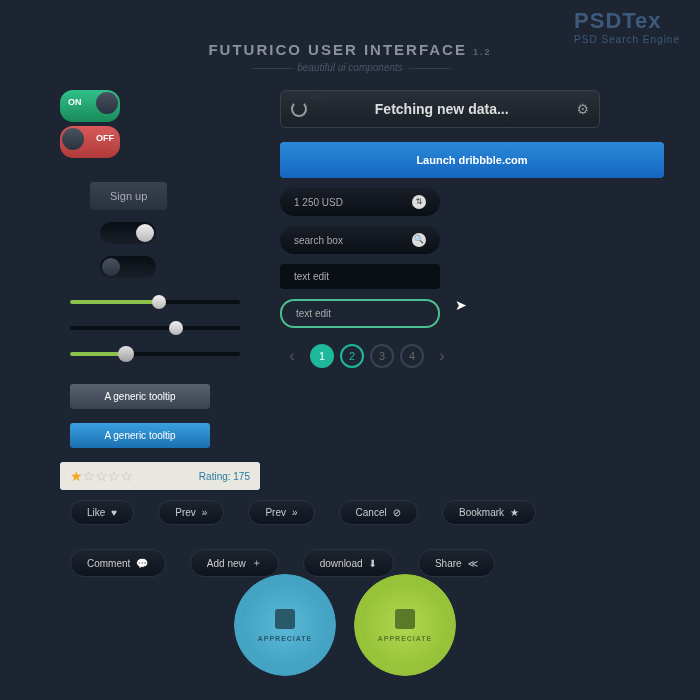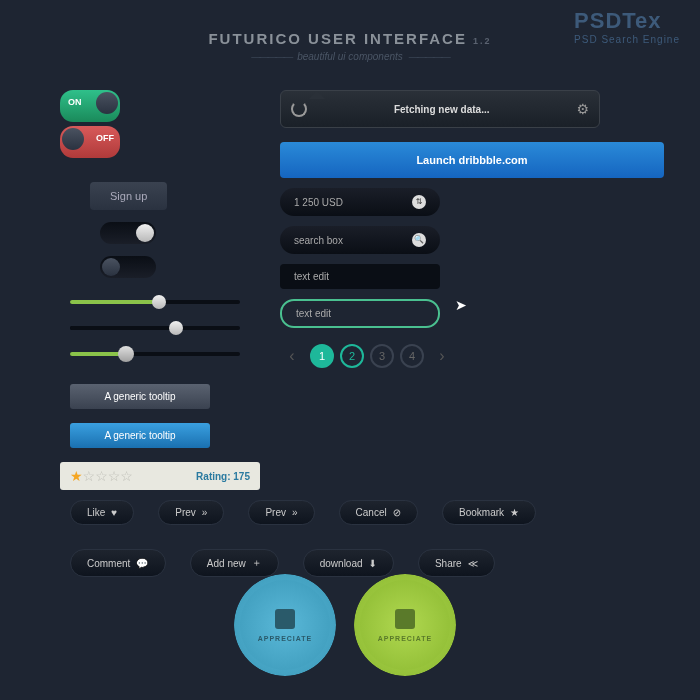--- a/index.html
+++ b/index.html
@@ -1,19 +1,19 @@
 <!DOCTYPE html>
 <html><head>
 <meta charset="utf-8">
 <style>
 *{box-sizing:border-box;margin:0;padding:0;font-family:Arial,sans-serif}
 body{background:#1e2532;width:700px;height:700px;position:relative;overflow:hidden}
 .logo{position:absolute;top:8px;right:20px;color:#3d5a7a;font-size:22px;font-weight:bold;letter-spacing:1px}
 .logo small{display:block;font-size:10px;font-weight:normal}
-.title{text-align:center;padding-top:30px;color:#8a9199;font-size:15px;letter-spacing:2px;font-weight:bold}
+.title{text-align:center;padding-top:41px;color:#8a9199;font-size:15px;letter-spacing:2px;font-weight:bold}
 .subtitle{text-align:center;color:#4a5565;font-size:10px;font-style:italic;margin-top:4px}
 .subtitle::before,.subtitle::after{content:"—————";letter-spacing:-2px;margin:0 6px;color:#3a4454}
 .left{position:absolute;left:60px;top:90px;width:200px}
 .right{position:absolute;left:280px;top:90px;width:380px}
 .toggle{display:inline-block;width:60px;height:32px;border-radius:13px;position:relative;margin-right:40px}
 .toggle.on{background:linear-gradient(#2fc08a,#1a8a5a)}
 .toggle.off{background:linear-gradient(#d85a5a,#b03a3a)}
 .toggle .knob{position:absolute;width:22px;height:22px;background:linear-gradient(#4a5260,#2a3240);border-radius:50%;top:2px}
 .toggle.on .knob{right:2px}
 .toggle.off .knob{left:2px}
@@ -29,25 +29,25 @@
 .slider .fill{position:absolute;height:4px;background:#8bc34a;border-radius:2px;left:0}
 .slider .h{position:absolute;width:14px;height:14px;border-radius:50%;top:-5px;background:linear-gradient(#f0f0f0,#b8b8b8)}
 .slider.s1 .fill{width:50%}.slider.s1 .h{left:48%}
 .slider.s2 .fill{width:60%;background:#0a0e15}.slider.s2 .h{left:58%}
 .slider.s3 .fill{width:30%}.slider.s3 .h{left:28%;background:linear-gradient(#e0e0e0,#a0a0a0);width:16px;height:16px;top:-6px}
 .tooltip{background:linear-gradient(#5a6270,#3a4250);color:#fff;font-size:10px;padding:7px 14px;border-radius:3px;margin:28px 0 0 10px;text-align:center;width:140px}
 .tooltip.blue{background:linear-gradient(#3aa0e0,#1a70b0);margin-top:14px}
 .rating{background:#e8e8e0;border-radius:3px;margin:14px 0 0 0;padding:6px 10px;width:200px;display:flex;align-items:center}
 .star{color:#f5a623;font-size:14px}
 .star.e{color:#c0c0b8}
-.rating .txt{color:#2a7aa0;font-size:10px;font-weight:bold;margin-left:auto}
+.rating .txt{color:#2a7aa0;font-size:10px;font-weight:normal;margin-left:auto}
 .panel{background:linear-gradient(#2a3038,#1a2028);border:1px solid #3a4048;border-radius:6px;padding:10px;display:flex;align-items:center;width:320px;position:relative}
 .panel::before{content:"";position:absolute;top:-8px;left:28px;border:8px solid transparent;border-bottom-color:#2a3038}
 .refresh{width:16px;height:16px;border:2px solid #999;border-radius:50%;border-top-color:transparent}
-.panel .msg{flex:1;text-align:center;color:#ddd;font-size:10px;font-weight:bold}
+.panel .msg{flex:1;text-align:center;color:#ddd;font-size:14px;font-weight:bold}
 .gear{color:#999;font-size:14px}
 .launch{background:linear-gradient(#2a8ad8,#1565c0);color:#fff;border:none;width:384px;padding:12px;border-radius:4px;font-size:11px;font-weight:bold;margin-top:14px;cursor:pointer}
 .pill{background:linear-gradient(#1a1e28,#0a0e15);border-radius:14px;width:160px;padding:7px 14px;color:#aaa;font-size:10px;margin-top:10px;display:flex;align-items:center}
 .pill .arr{margin-left:auto;width:14px;height:14px;background:#ddd;border-radius:50%;color:#333;text-align:center;line-height:14px;font-size:8px}
 .pill.sq{border-radius:4px;background:#0a0e15}
 .pill.hl{border:2px solid #4ac090;background:transparent}
 .cursor{position:absolute;left:455px;top:297px;font-size:14px;color:#fff}
 .pager{display:flex;gap:6px;margin-top:16px;align-items:center}
 .pg{width:24px;height:24px;border-radius:50%;border:2px solid #3a4250;color:#666;font-size:11px;display:flex;align-items:center;justify-content:center}
 .pg.g{background:#1eb89a;border-color:#1eb89a;color:#fff}

